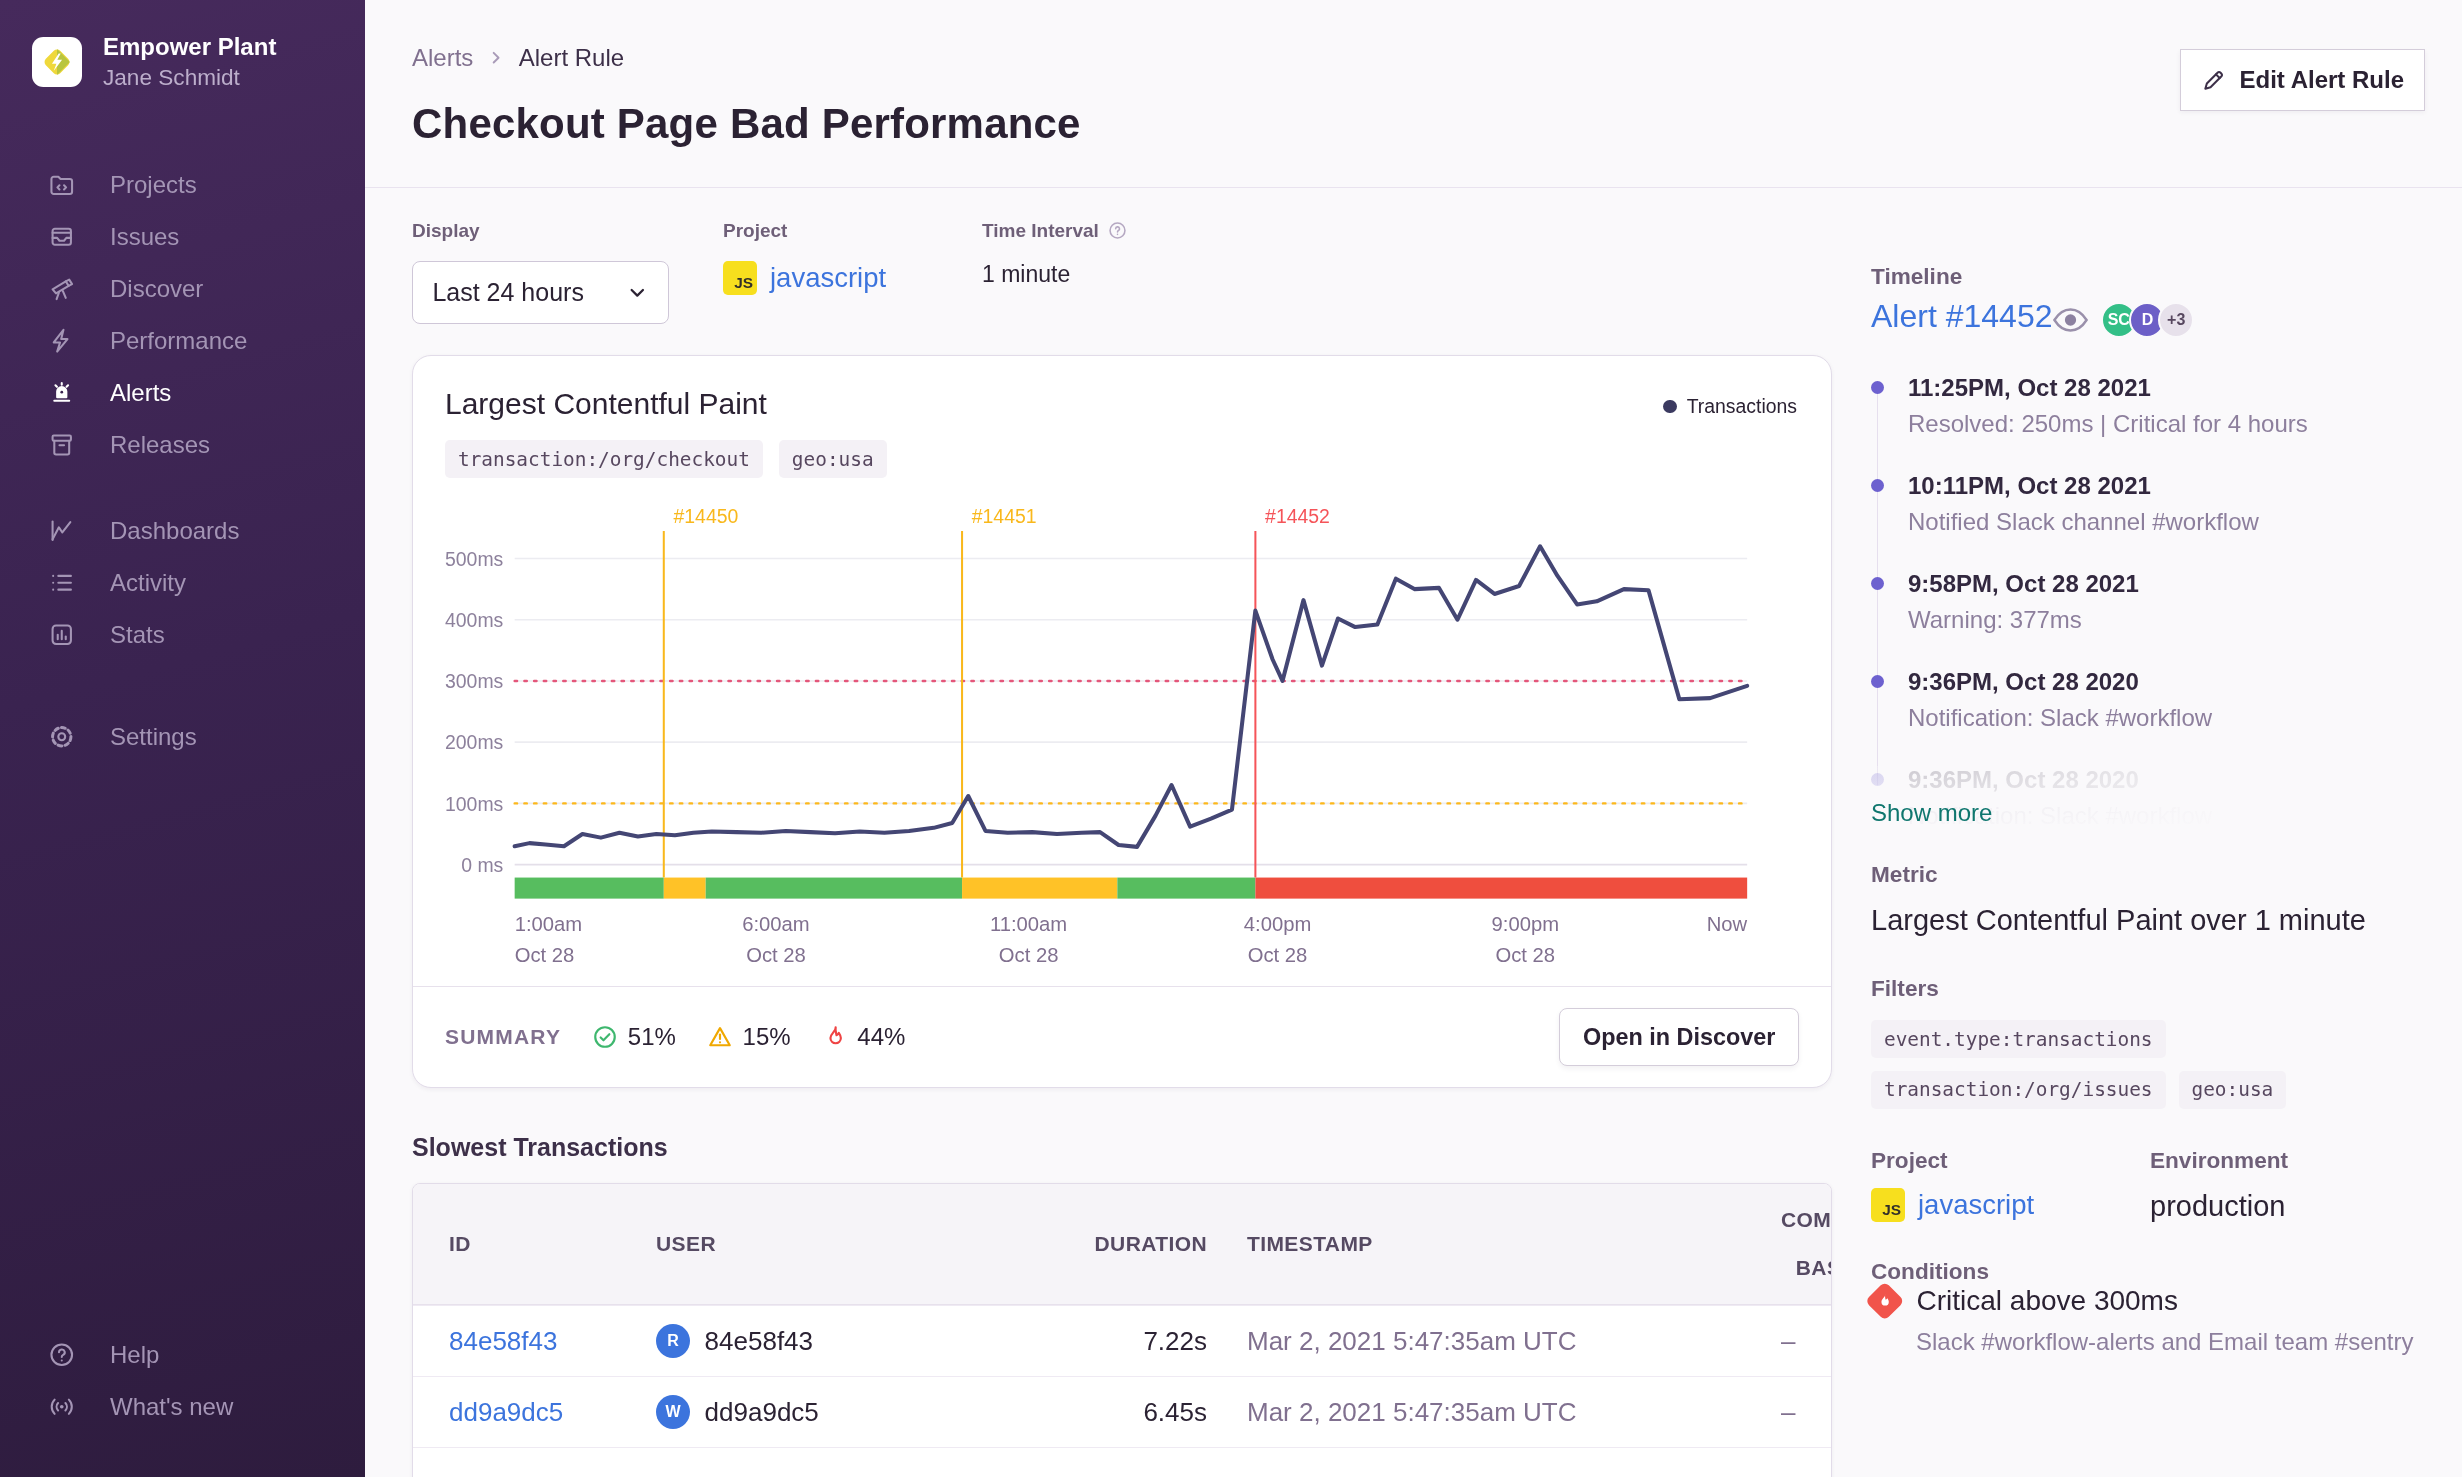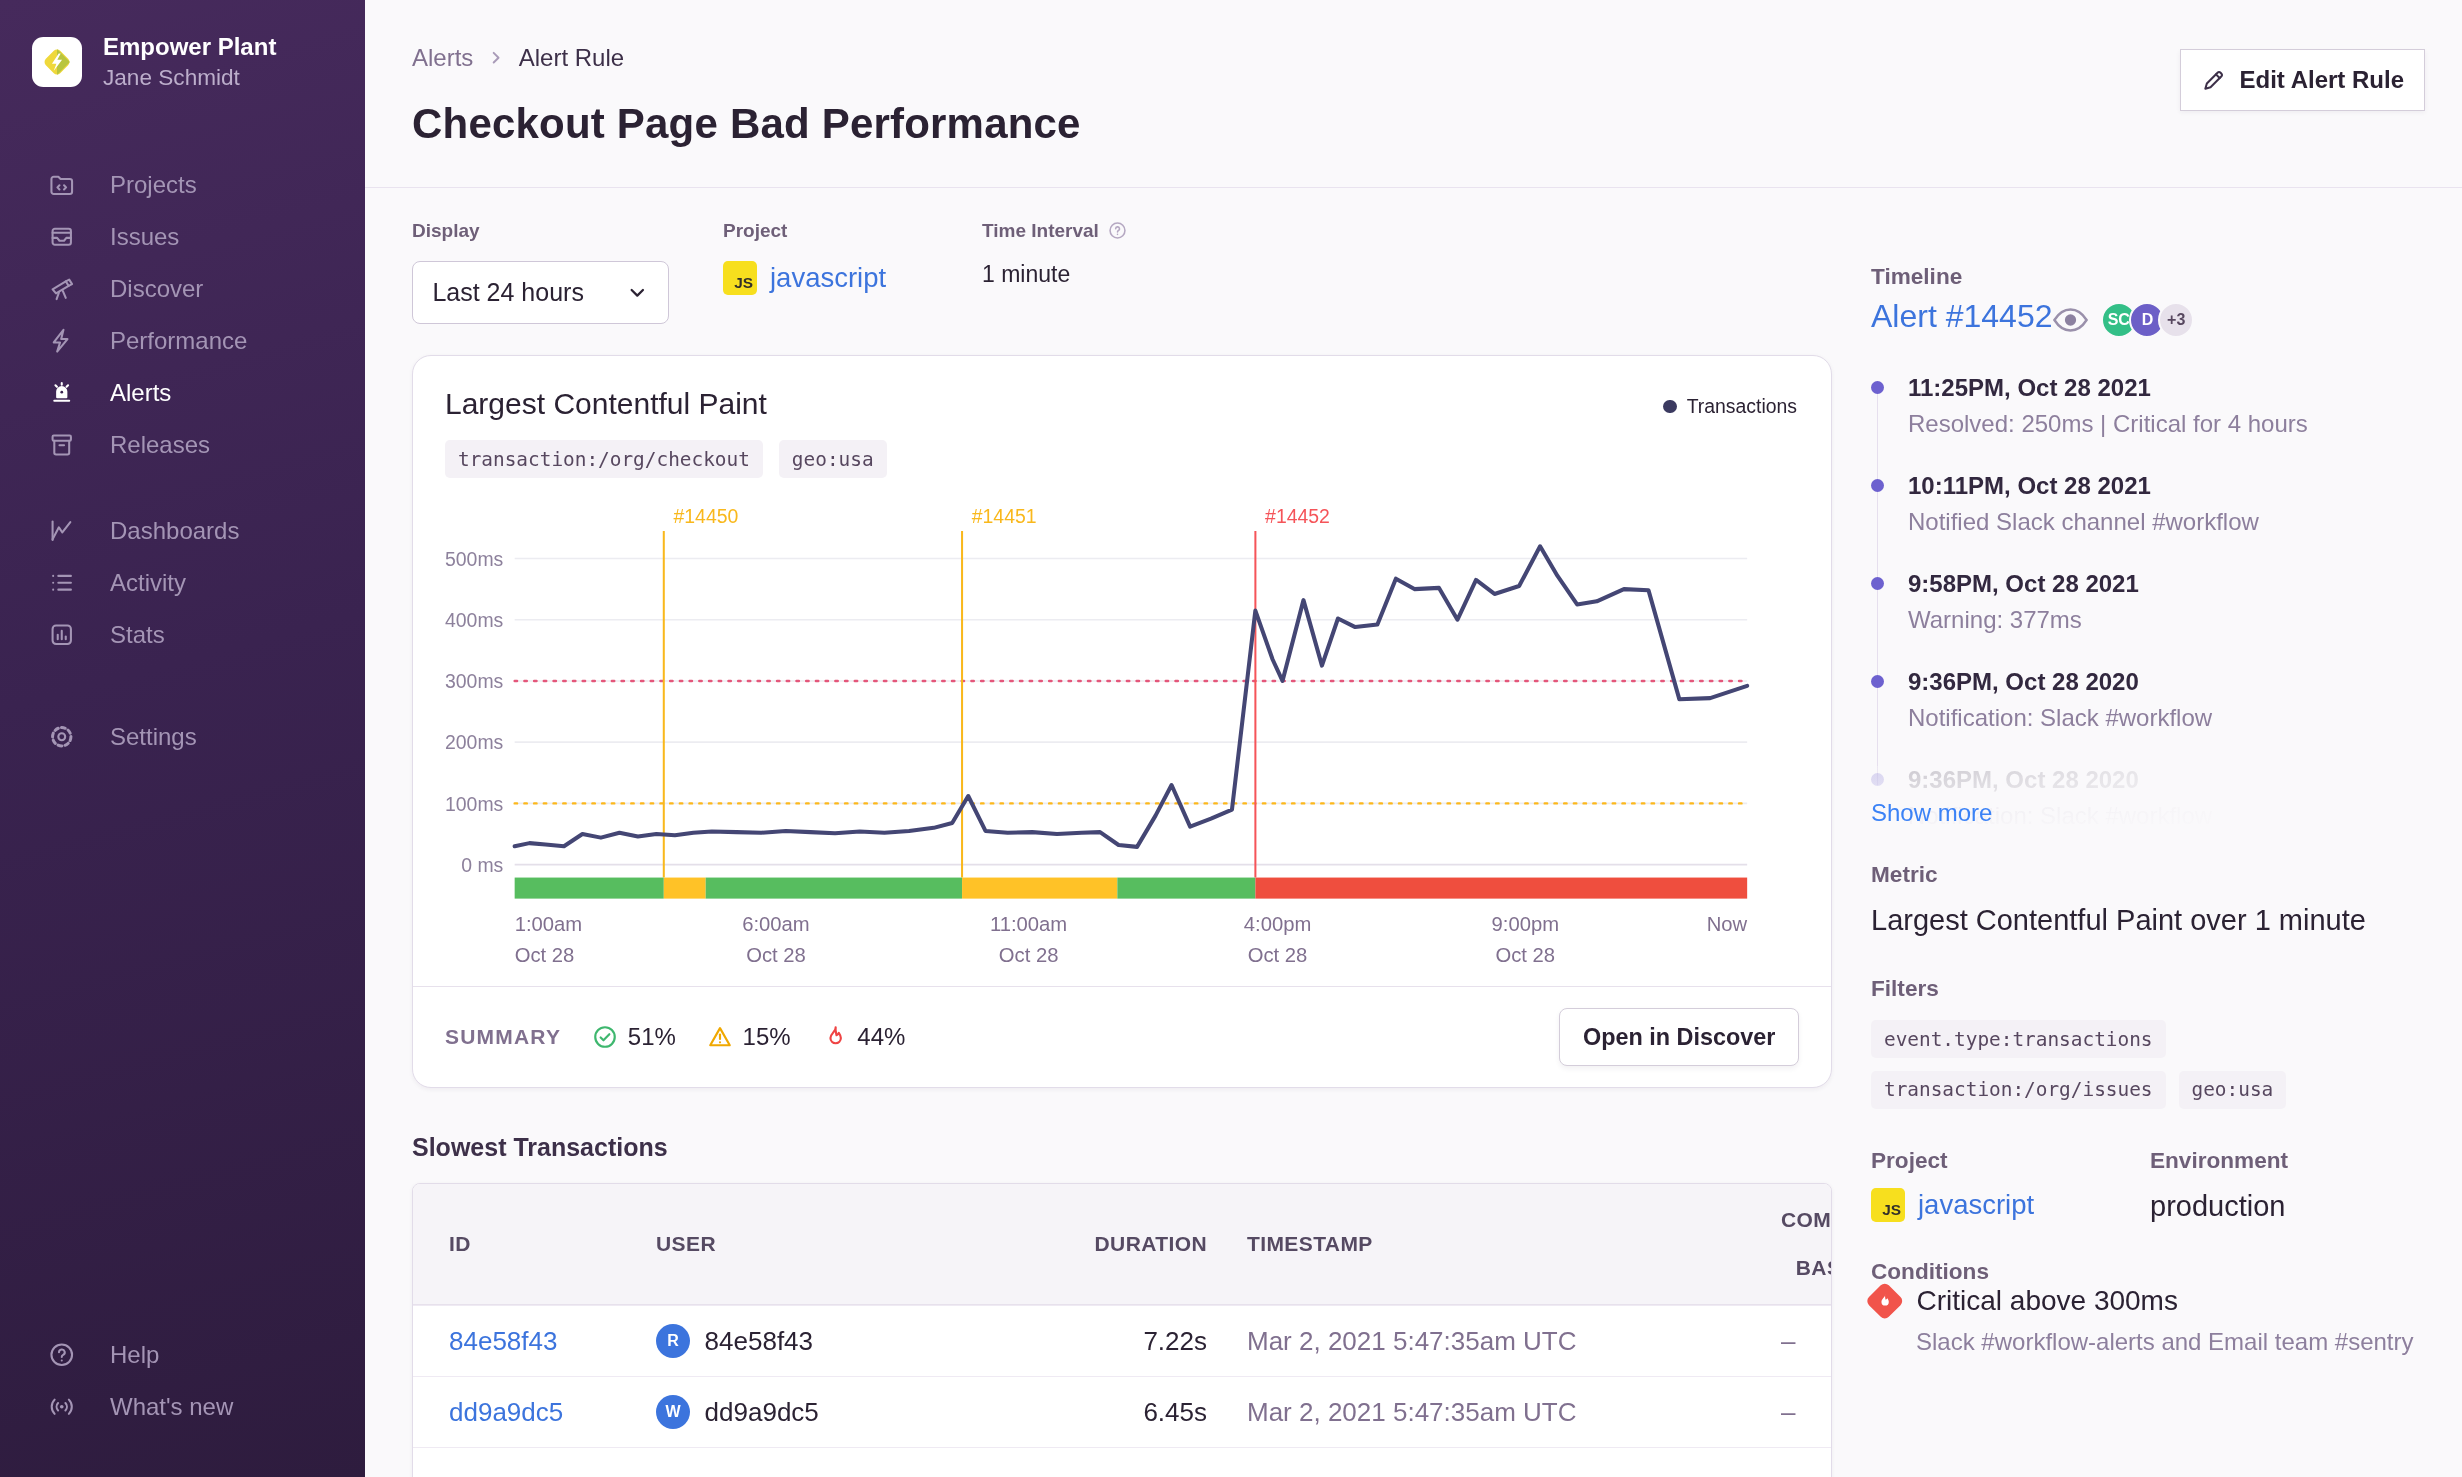--- a/index.html
+++ b/index.html
@@ -176,21 +176,21 @@
   }
   .tl-time { font-size: 24px; font-weight: 700; color: #32283f; }
   .tl-desc { font-size: 24px; color: #8d7f9d; margin-top: 8px; }
   .tl-fade { position: relative; margin-bottom: 0; }
   .tl-fade .tl-entry { opacity: .32; margin-bottom: 0; }
   .tl-fade::after {
     content: ""; position: absolute; inset: 0; pointer-events: none;
     background: linear-gradient(90deg, rgba(250,249,251,.1), rgba(250,249,251,.95) 75%),
                 linear-gradient(rgba(250,249,251,.15), rgba(250,249,251,.9));
   }
-  .show-more { position: absolute; left: 0; bottom: 3.2px; font-size: 24px; color: #3b82f6; cursor: pointer; z-index: 3; }
+  .show-more { position: absolute; left: 0; bottom: 3.2px; font-size: 24px; color: #0f766e; cursor: pointer; z-index: 3; }
 
   .detail-label { font-size: 22.6px; font-weight: 700; color: #6e5f78; }
   .metric-section { margin-top: 32px; }
   .metric-value { font-size: 29px; color: #2b2233; margin-top: 16px; }
   .filters-section { margin-top: 39px; }
   .filter-pills { display: flex; flex-wrap: wrap; gap: 13px; margin-top: 18px; }
   .proj-env { display: flex; margin-top: 39px; }
   .pe-block { width: 279px; }
   .pe-value { margin-top: 14.6px; }
   .env-value { font-size: 29px; color: #2b2233; margin-top: 16px; }

